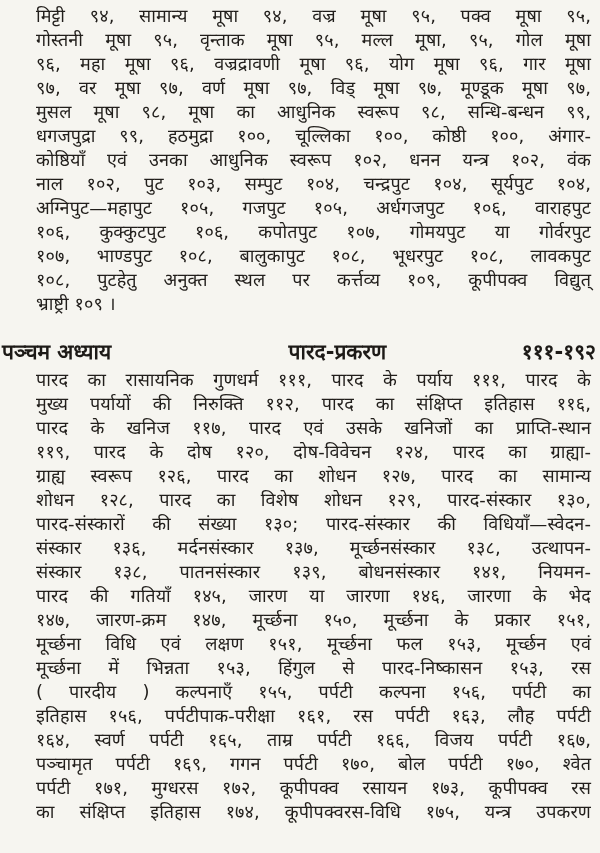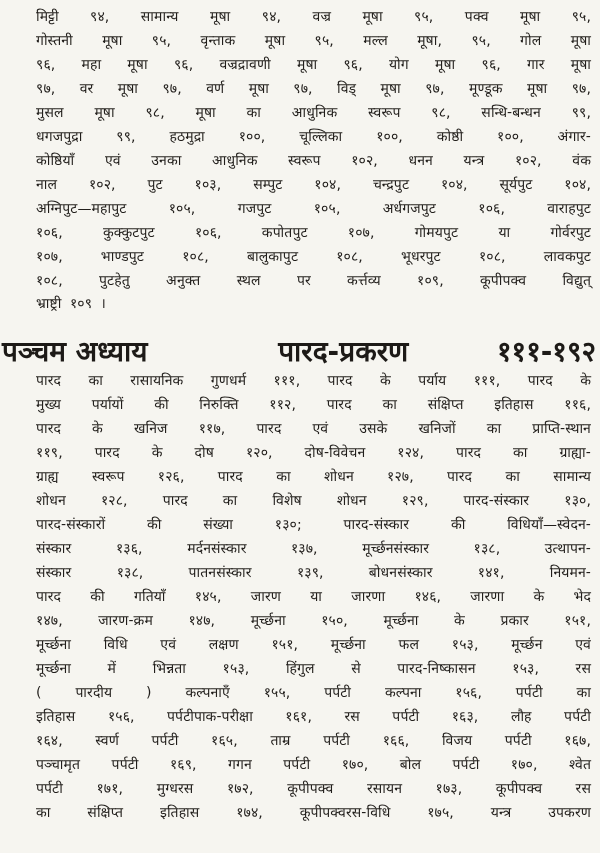--- a/index.html
+++ b/index.html
@@ -16,51 +16,50 @@
     overflow: hidden;
     font-family: "DejaVu Sans", sans-serif;
     color: #211e1b;
   }
   .para {
     position: absolute;
     left: 36px;
     right: 9px;
   }
   .para .line {
-    font-size: 14px;
+    font-size: 18px;
     line-height: 24px;
     height: 24px;
     overflow: visible;
     white-space: nowrap;
     text-align: justify;
     text-align-last: justify;
     letter-spacing: 0.1px;
   }
   
   .para .line {
     white-space: normal;
   }
   .para-chapter4 {
     top: 4px;
   }
   
   .para-chapter4 .line:last-child {
     text-align-last: left;
-    font-family: Liberation Mono, monospace;
   }
   .heading-row {
     position: absolute;
     top: 337px;
     left: 2px;
     right: 4px;
     height: 30px;
     display: flex;
     align-items: flex-end;
     justify-content: space-between;
-    font-size: 28px;
+    font-size: 21px;
     line-height: 30px;
     font-weight: bold;
     color: #1d1a17;
   }
   .heading-row .h-center {
     flex: 1;
     text-align: center;
     
     padding-left: 42px;
   }

